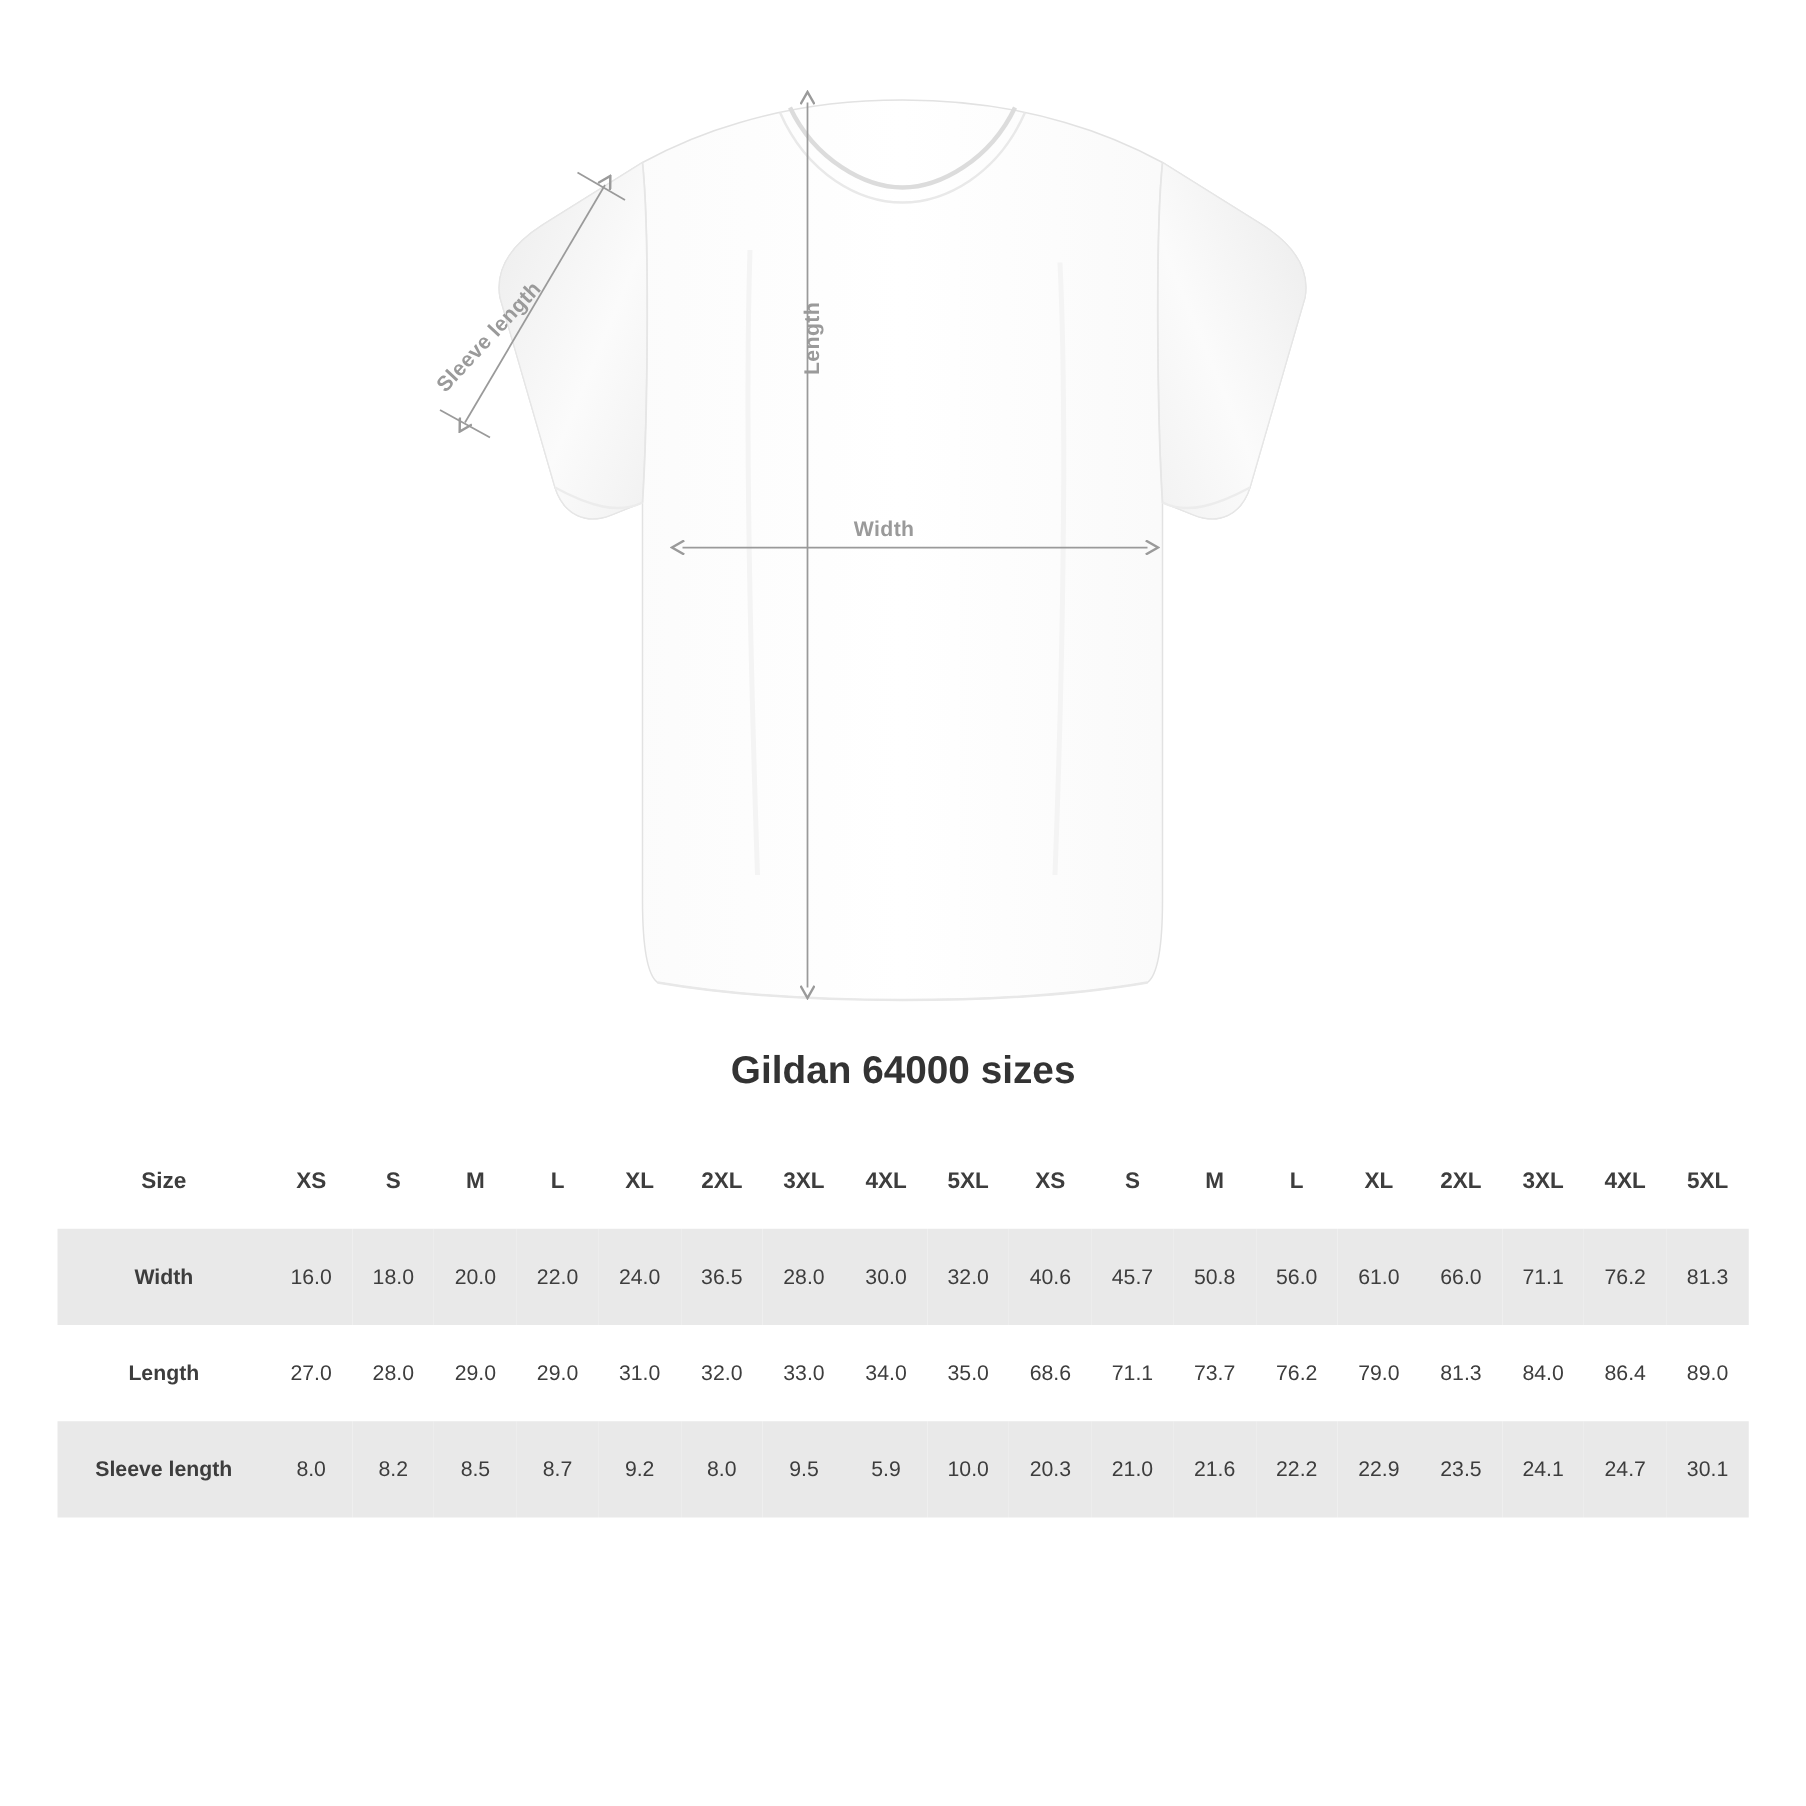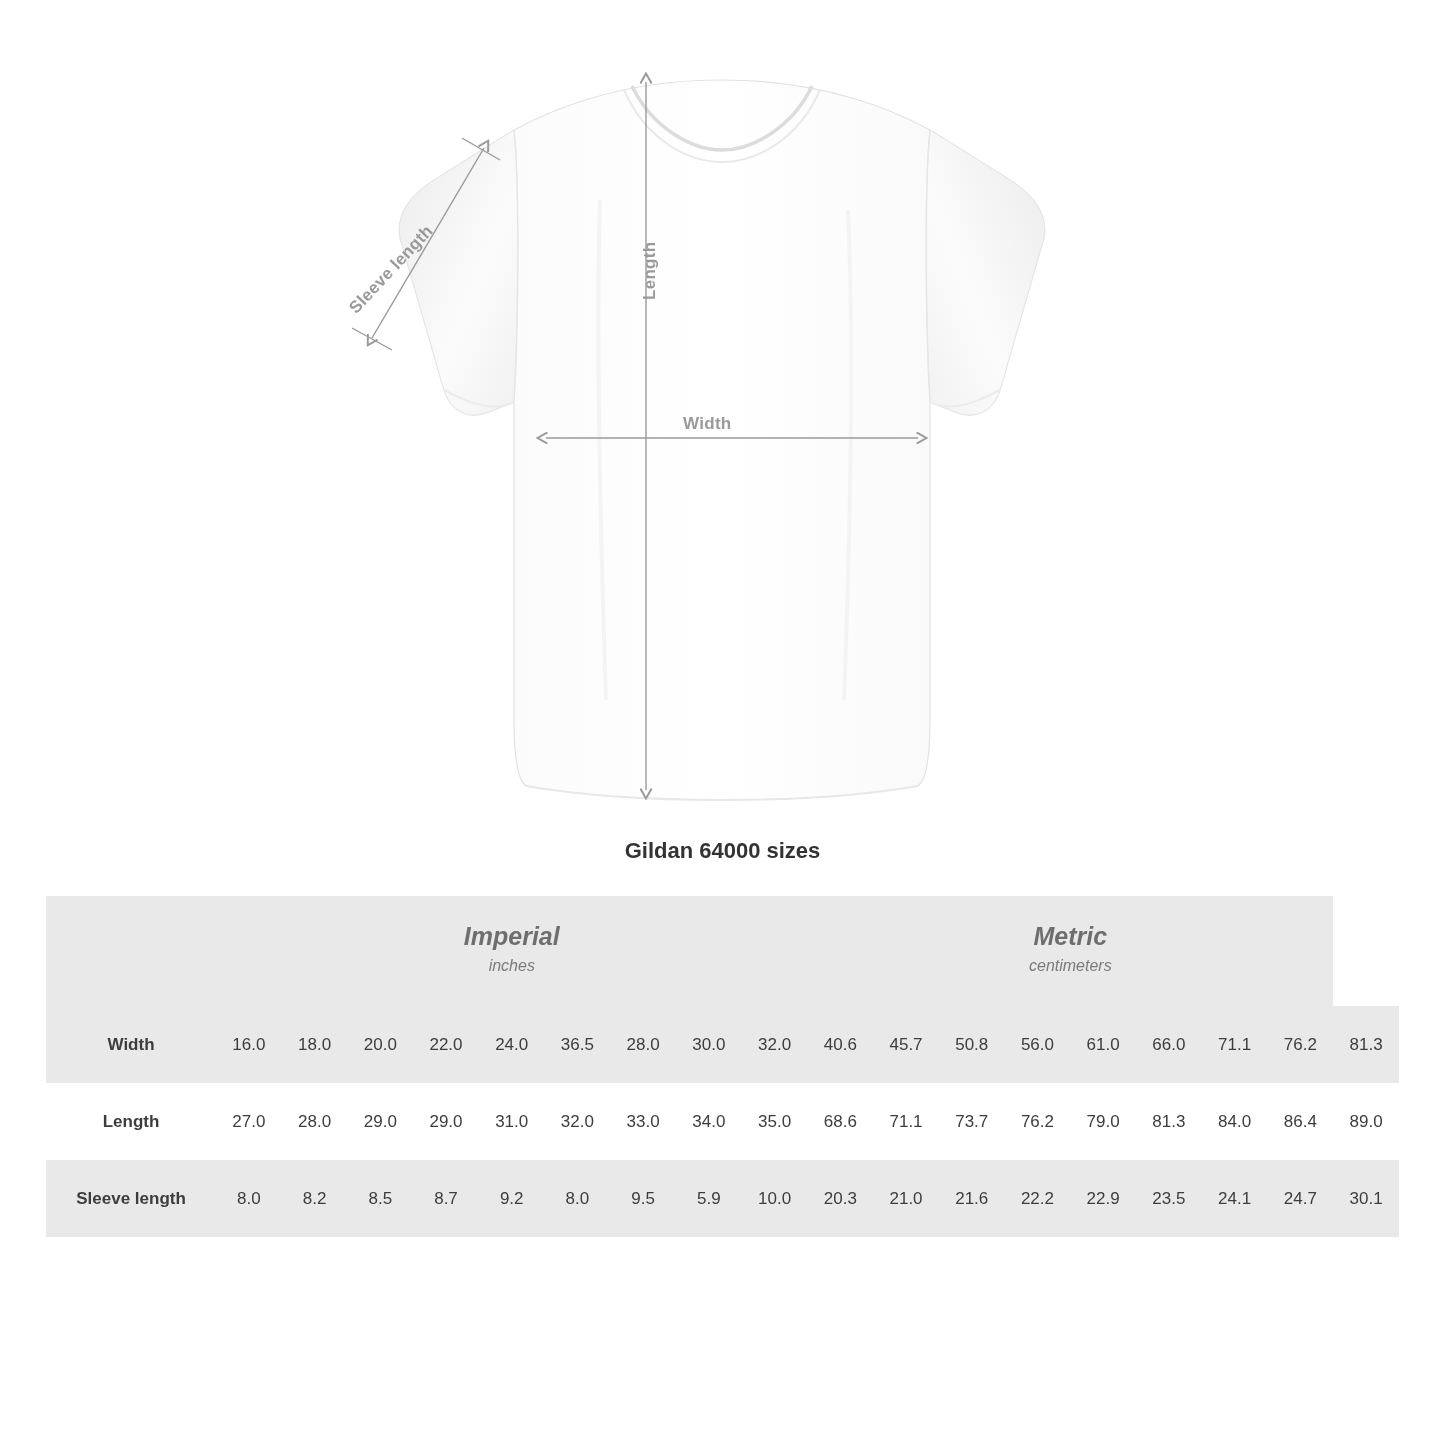--- a/index.html
+++ b/index.html
@@ -55,21 +55,21 @@
     transform: rotate(-47deg);
     transform-origin: left bottom;
   }
 
   
   .title-block {
     text-align: center;
     margin-top: 8px;
   }
   .chart-title {
-    font-size: 22px;
+    font-size: 31px;
     font-weight: bold;
     color: #333333;
     margin: 0;
   }
   .chart-note {
     font-size: 17.5px;
     font-style: italic;
     color: #777777;
     margin: 16px 0 0 0;
   }
@@ -254,32 +254,42 @@
           <col class="val-col">
           <col class="val-col">
           <col class="val-col">
         <col class="val-col">
           <col class="val-col">
           <col class="val-col">
           <col class="val-col">
       </colgroup>
       <tbody>
 
-        <tr>
-          <td class="unit-head"></td>
-          <td class="unit-head" colspan="9">
-            <div class="unit-name">Imperial</div>
-            <div class="unit-sub">inches</div>
-          </td>
-          <td class="unit-head" colspan="8">
-            <div class="unit-name">Metric</div>
-            <div class="unit-sub">centimeters</div>
-          </td>
+
+        <tr class="row-head">
+          <td class="label-cell">Size</td>
+          <td>XS</td>
+          <td>S</td>
+          <td>M</td>
+          <td>L</td>
+          <td>XL</td>
+          <td>2XL</td>
+          <td>3XL</td>
+          <td>4XL</td>
+          <td>5XL</td>
+          <td>XS</td>
+          <td>S</td>
+          <td>M</td>
+          <td>L</td>
+          <td>XL</td>
+          <td>2XL</td>
+          <td>3XL</td>
+          <td>4XL</td>
+          <td>5XL</td>
         </tr>
-
 
         <tr class="band">
           <td class="label-cell">Width</td>
           <td class="value-cell">16.0</td>
           <td class="value-cell">18.0</td>
           <td class="value-cell">20.0</td>
           <td class="value-cell">22.0</td>
           <td class="value-cell">24.0</td>
           <td class="value-cell">36.5</td>
           <td class="value-cell">28.0</td>

